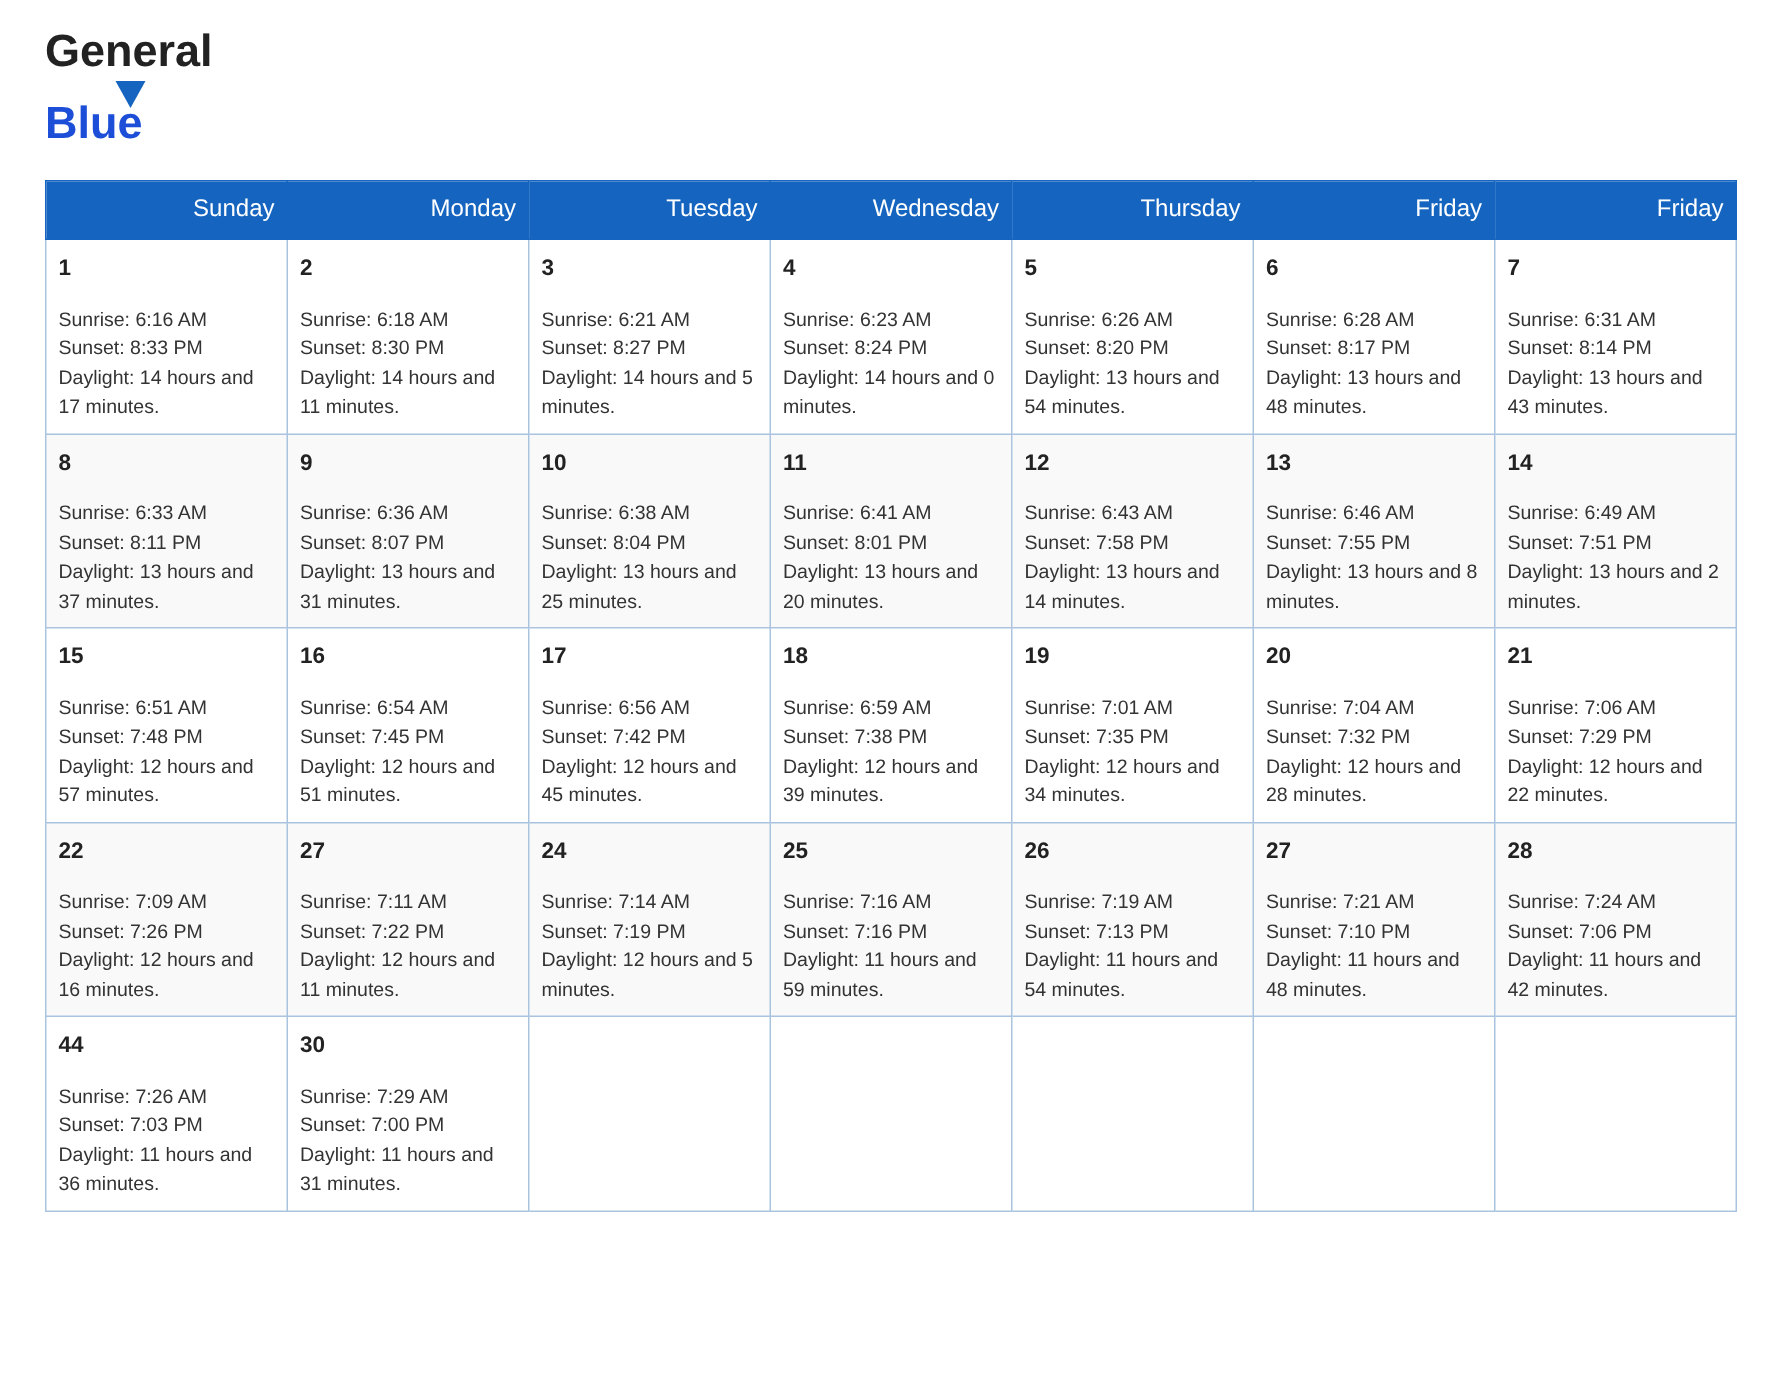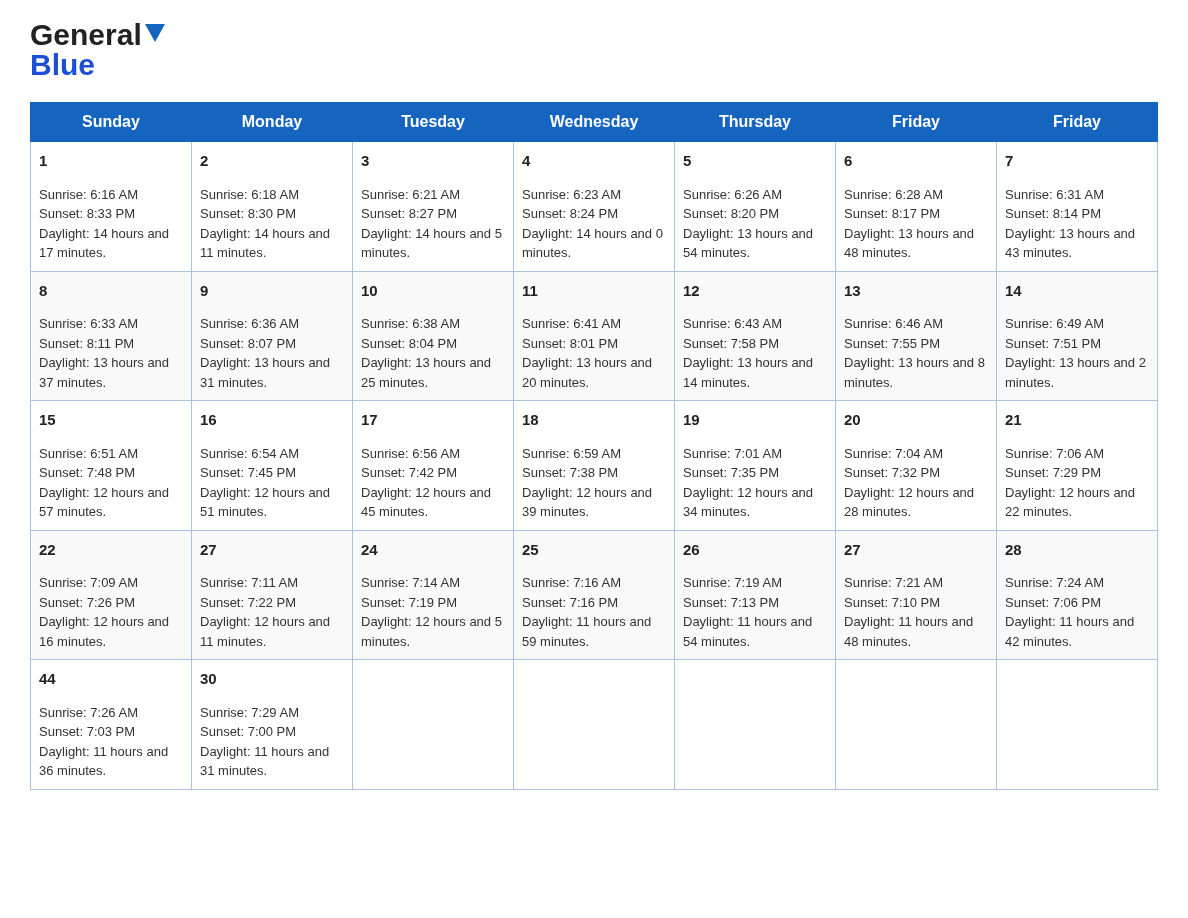--- a/index.html
+++ b/index.html
@@ -38,23 +38,23 @@
     }
     table {
       width: 100%;
       border-collapse: collapse;
       table-layout: fixed;
     }
     th {
       background-color: #1565c0;
       color: #ffffff;
       font-size: 16px;
-      font-weight: bold;
+      font-weight: normal;
       padding: 10px 8px;
-      text-align: center;
+      text-align: right;
       border: 1px solid #1565c0;
     }
     td {
       vertical-align: top;
       padding: 8px;
       border: 1px solid #aac4e0;
       font-size: 13px;
       line-height: 1.5;
       height: 110px;
     }
@@ -78,21 +78,21 @@
     }
     tr td {
       background-color: #ffffff;
     }
   </style>
 </head>
 <body>
 
 <div class="header">
   <div class="logo">
-    <div style="display:flex; align-items:flex-start; line-height:1;">
+    <div style="display:flex; align-items:center; line-height:1;flex-direction:column;">
       <span style="font-size:30px; font-weight:bold; color:#222; font-family:Arial,sans-serif;">General</span>
       <span style="display:inline-block; width:0; height:0; border-left:10px solid transparent; border-right:10px solid transparent; border-top:18px solid #1565c0; margin-left:3px; position:relative; top:4px;"></span>
     </div>
     <div style="font-size:30px; font-weight:bold; color:#1d4ed8; font-family:Arial,sans-serif; margin-top:-2px;">Blue</div>
   </div>
 </div>
 
 <table>
   <thead>
     <tr>

